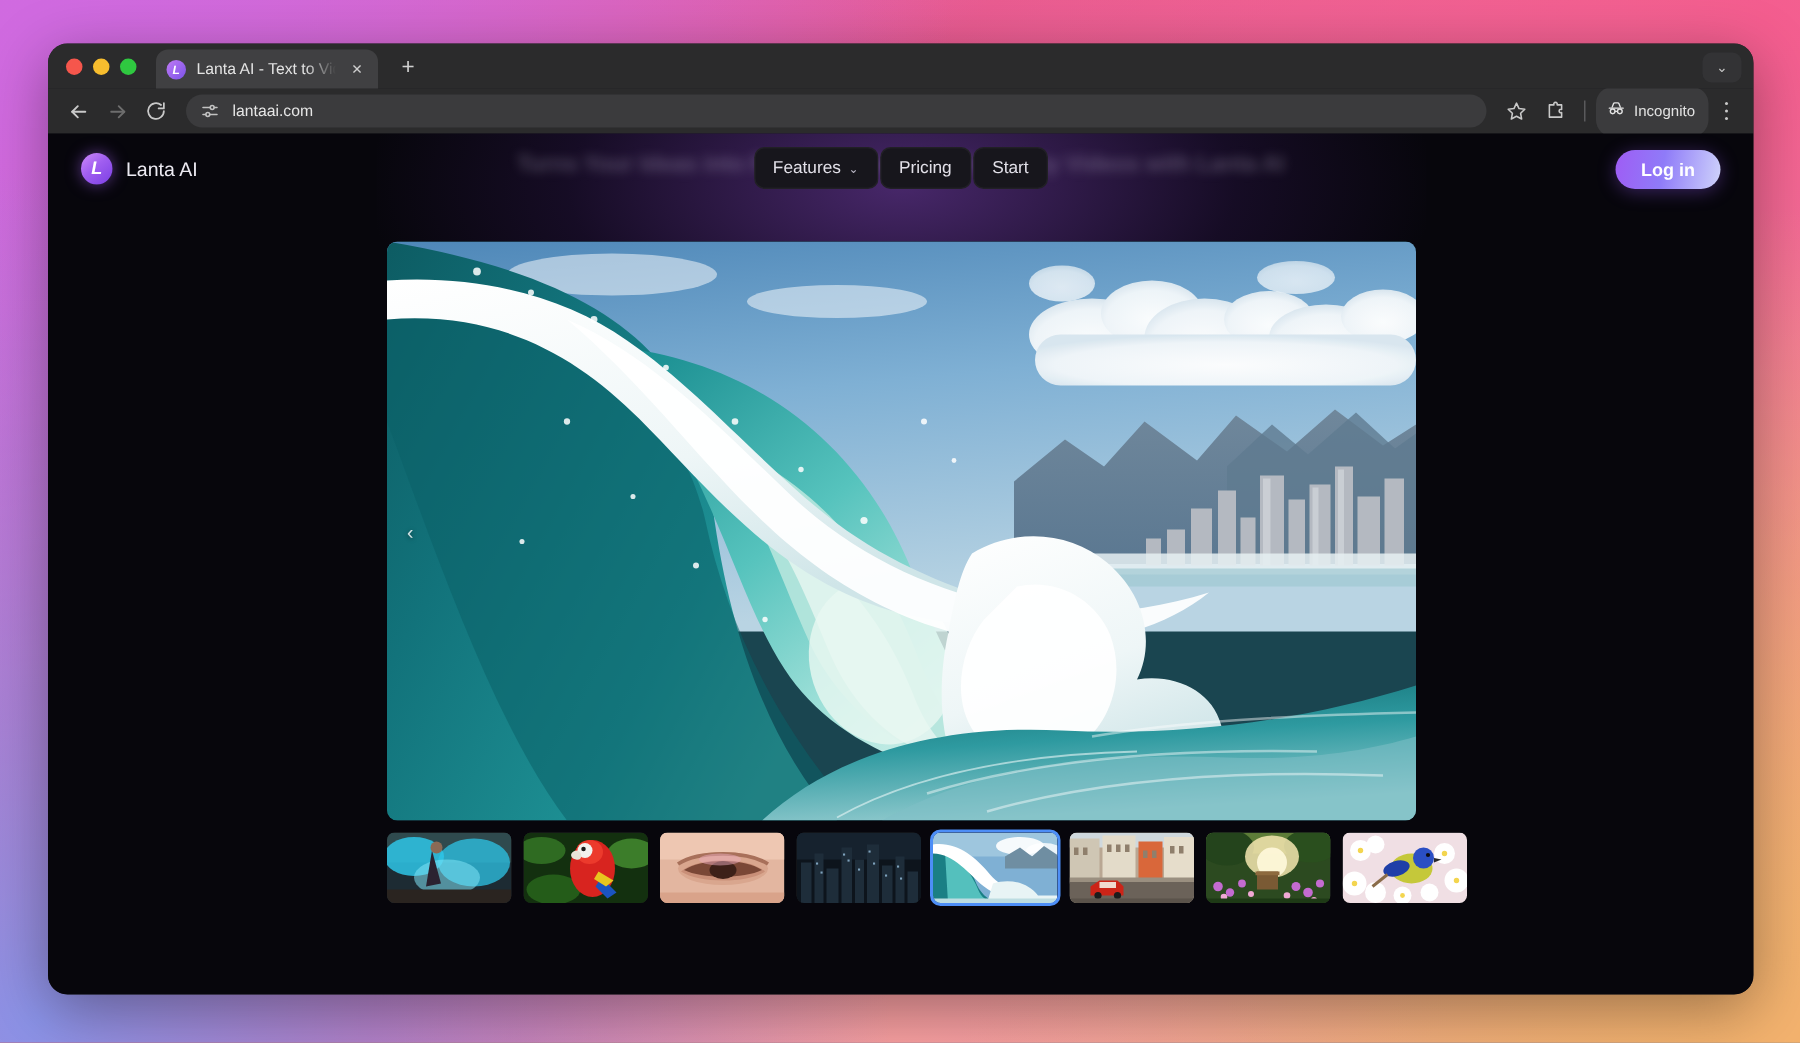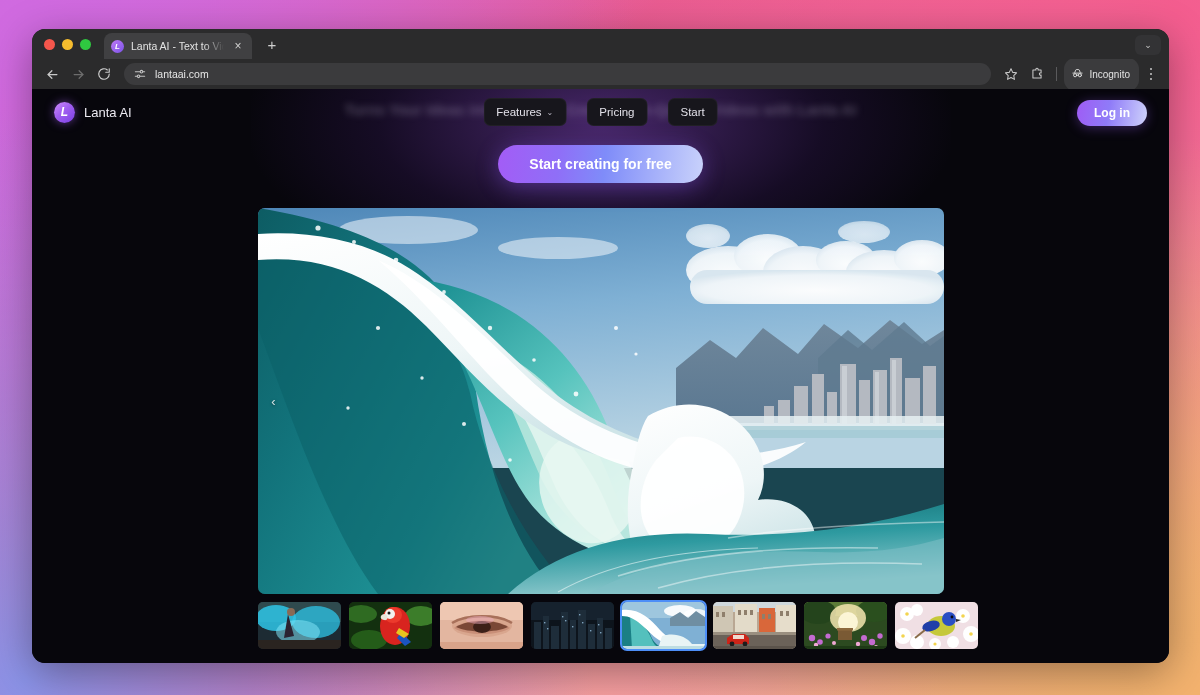--- a/index.html
+++ b/index.html
@@ -195,21 +195,21 @@
     filter: blur(3.6px);
     pointer-events: none;
     z-index: 1;
     white-space: nowrap;
   }
 
   .nav-pills {
     position: absolute;
     left: 50%; top: 9px;
     transform: translateX(-50%);
-    display: flex; gap: 20px;
+    display: flex; gap: 1px;
     z-index: 4;
     align-items: flex-end;
   }
   .pill {
     background: #17161c;
     color: #e2e0e8;
     font-size: 11.5px;
     border-radius: 7px;
     padding: 7px 12px;
     display: flex; align-items: center; gap: 5px;
@@ -395,23 +395,20 @@
           <span>Pricing</span>
         </div>
         <div class="pill">
           <span>Start</span>
         </div>
       </div>
 
       <div class="login-btn">Log in</div>
     </div>
 
-    <div class="cta-wrap">
-      <div class="cta-btn">Start creating for free</div>
-    </div>
 
     <div class="stage-wrap">
       <div class="stage">
         <svg viewBox="0 0 686 386" preserveAspectRatio="none">
           <defs>
             <linearGradient id="sky" x1="0" y1="0" x2="0.25" y2="1">
               <stop offset="0" stop-color="#4e87b8"></stop>
               <stop offset="0.45" stop-color="#7fb0d4"></stop>
               <stop offset="1" stop-color="#b9d4e3"></stop>
             </linearGradient>

